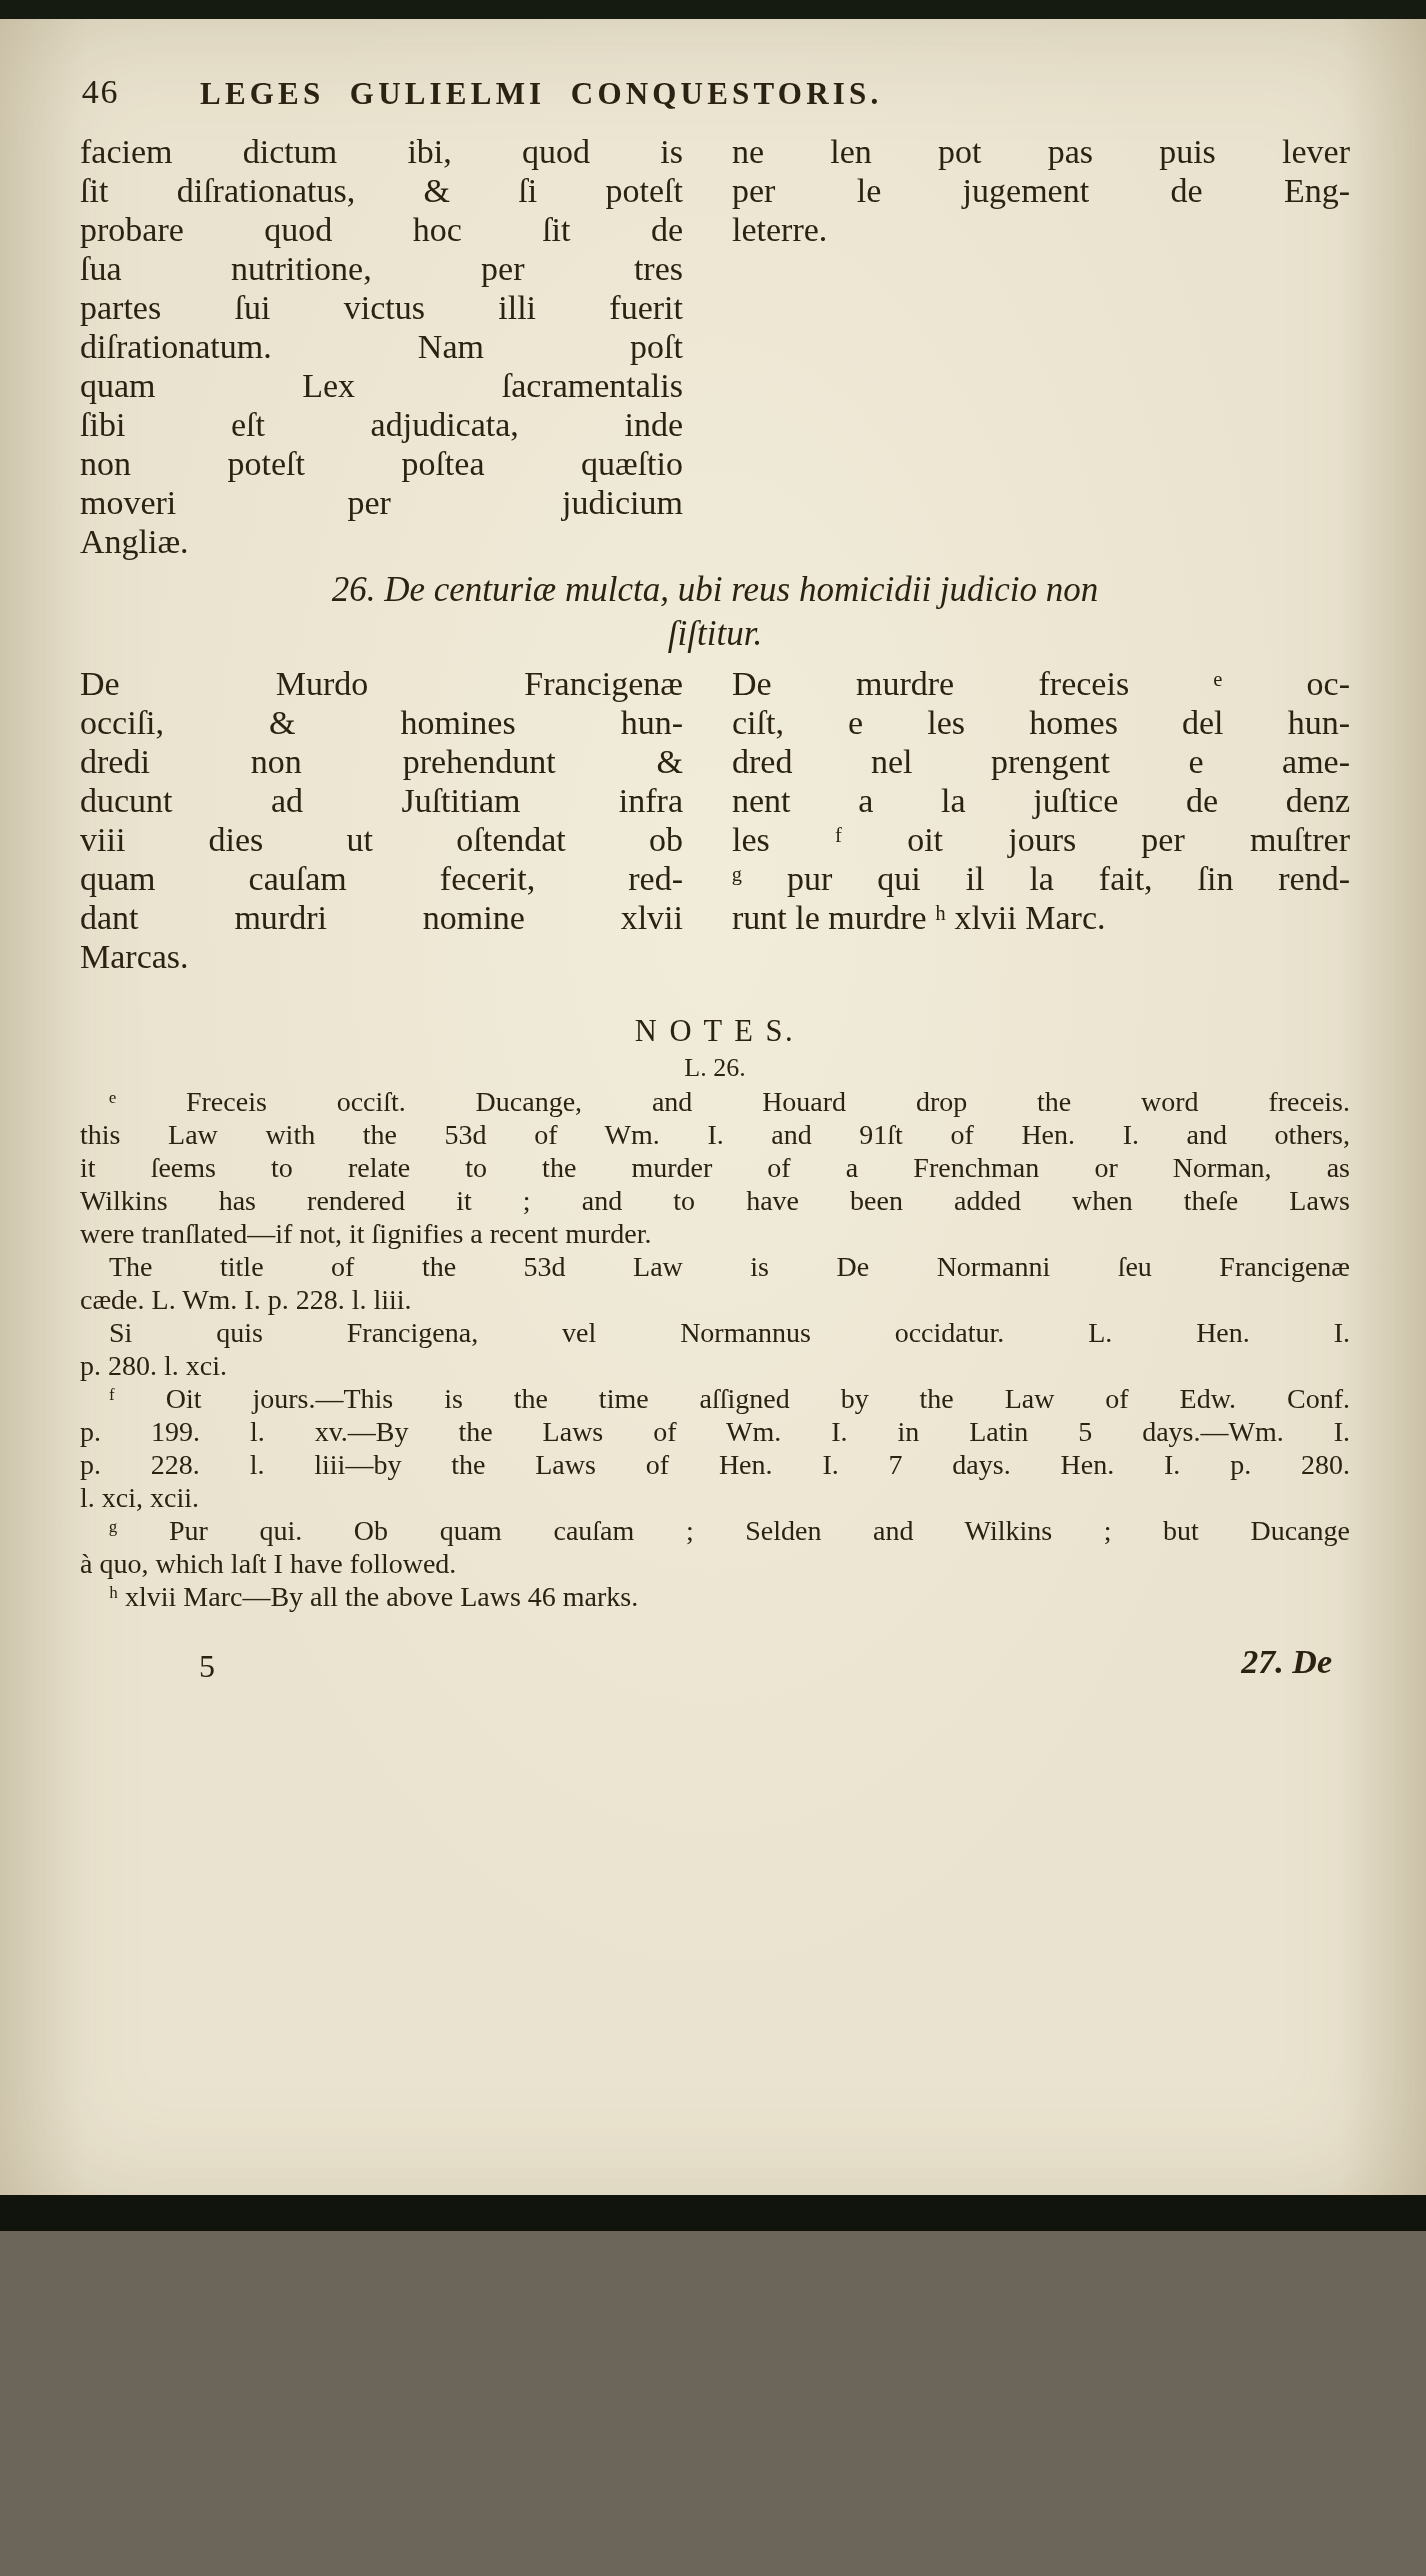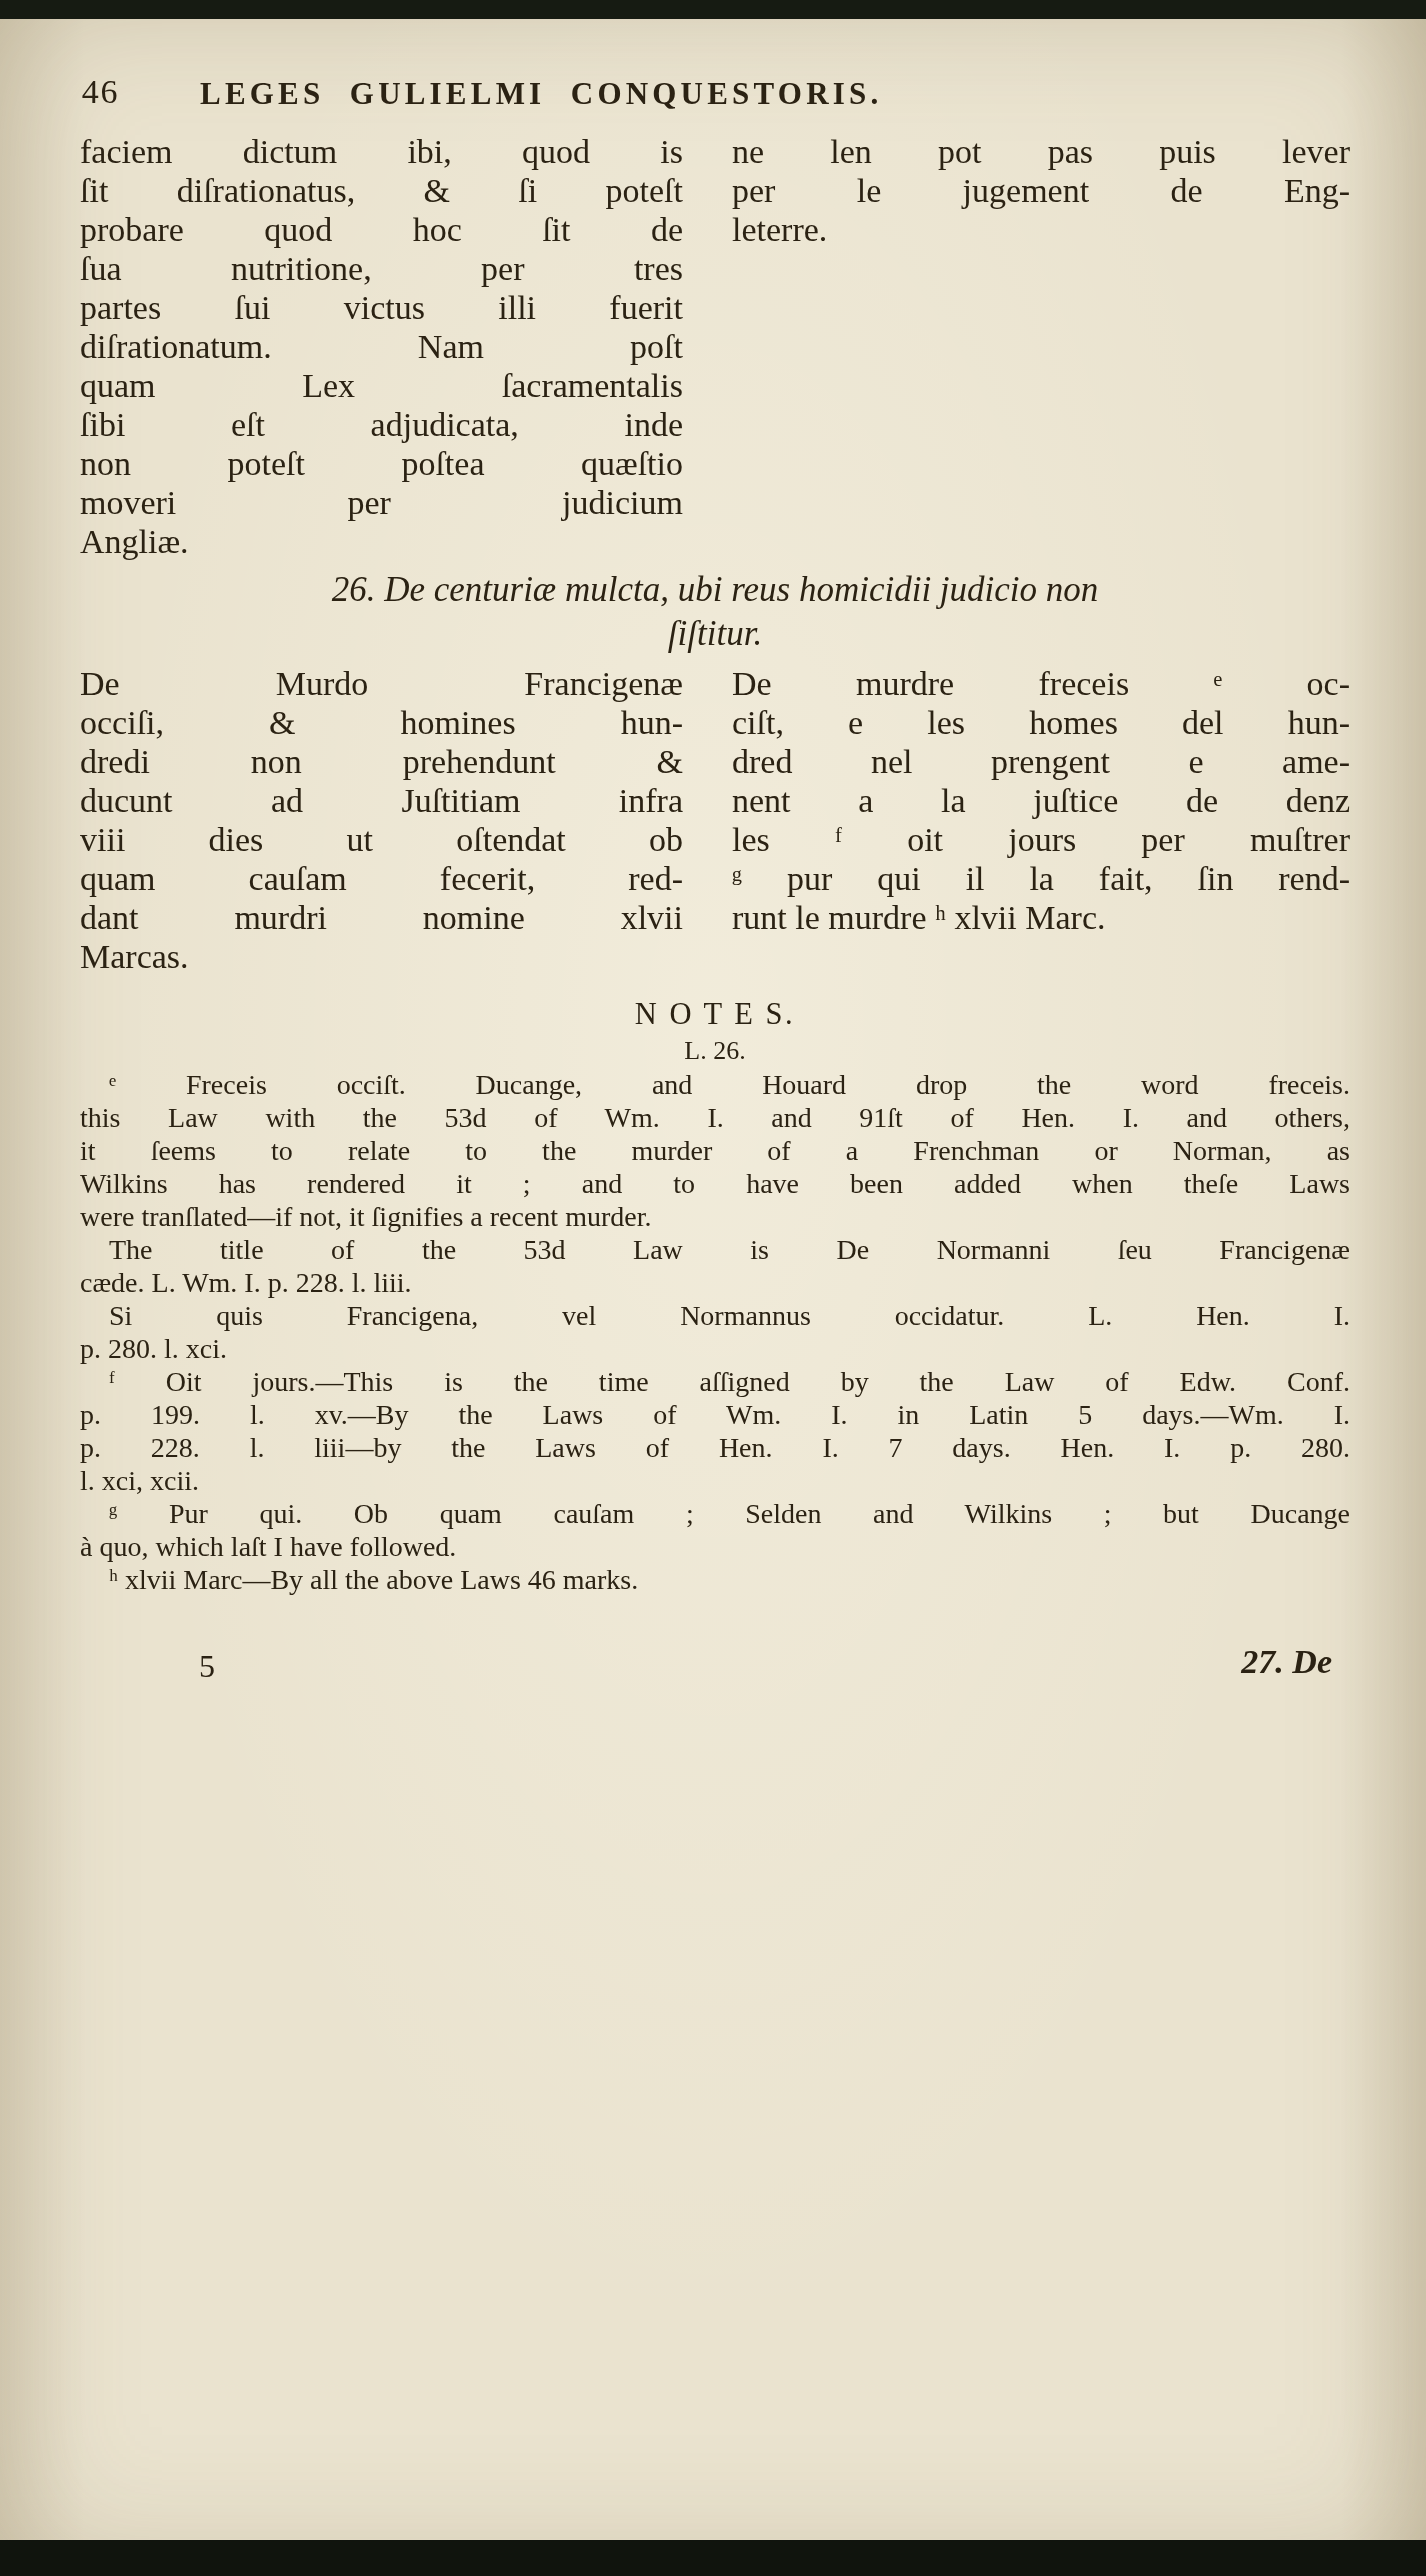--- a/index.html
+++ b/index.html
@@ -1,19 +1,19 @@
 <!DOCTYPE html>
 <html style="font-size:13.5px"><head>
 <meta charset="utf-8">
 <style>
   * { margin:0; padding:0; box-sizing:border-box; }
   html,body { background:#6b655a; }
   .page {
     position:relative;
-    width:1426px; height:2576px;
+    width:1426px; height:2231px;
     margin:0 auto;
     background:#eae3cf;
     background-image:
       radial-gradient(ellipse at 50% 40%, rgba(255,252,240,0.35) 0%, rgba(0,0,0,0) 60%),
       linear-gradient(90deg, rgba(120,100,60,0.10) 0%, rgba(0,0,0,0) 6%, rgba(0,0,0,0) 94%, rgba(120,100,60,0.14) 100%);
     box-shadow: inset 0 0 135px rgba(110,92,55,0.28);
     font-family:"Liberation Serif","DejaVu Serif",serif;
     color:#2b2213;
     overflow:hidden;
   }
@@ -33,21 +33,21 @@
   .col { font-size:34px; line-height:39px; }
   .col-latin  { width:603px; flex:none; }
   .col-french { flex:1; }
 
   .lines .line { text-align:justify; text-align-last:justify; }
   .lines .line.last { text-align-last:left; }
 
   .heading { margin-top:6.8px; font-style:italic; font-size:35px; line-height:44px; }
   .heading .line, .heading .line.last { text-align:center; text-align-last:center; }
 
-  .notes { margin-top:19px; }
+  .notes { margin-top:36px; }
   .notes-title { text-align:center; font-size:30.5px; letter-spacing:2.5px; line-height:39px; }
   .notes-sub   { text-align:center; font-size:26px; line-height:34px; }
   .note-para { font-size:28px; line-height:33px; }
   .note-para .line:first-child { text-indent:29px; }
 
   .footer { position:absolute; left:80px; top:1643px; width:1252px; height:51px; font-size:32px; }
   .signature { position:absolute; left:119px; top:5.1px; }
   .catchword { position:absolute; right:0; top:0; font-style:italic; font-size:34px;font-weight:bold; }
 </style>
 </head>

